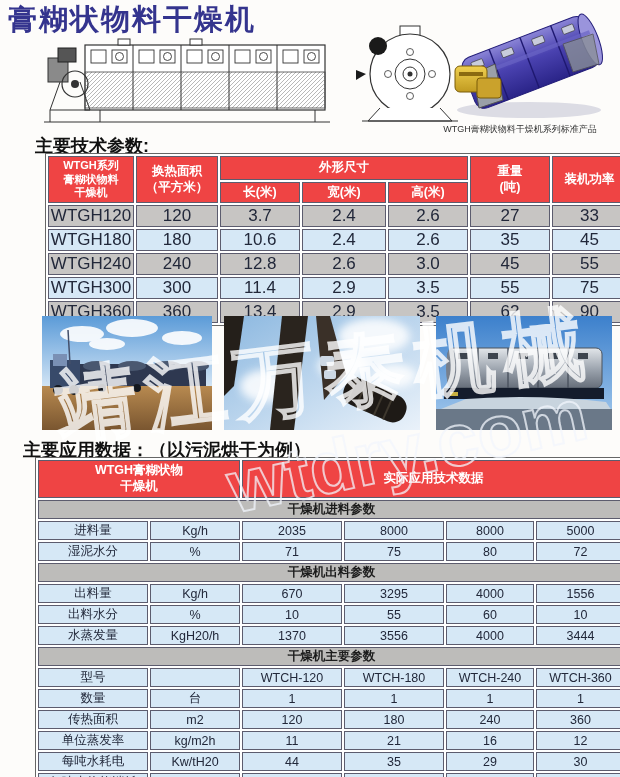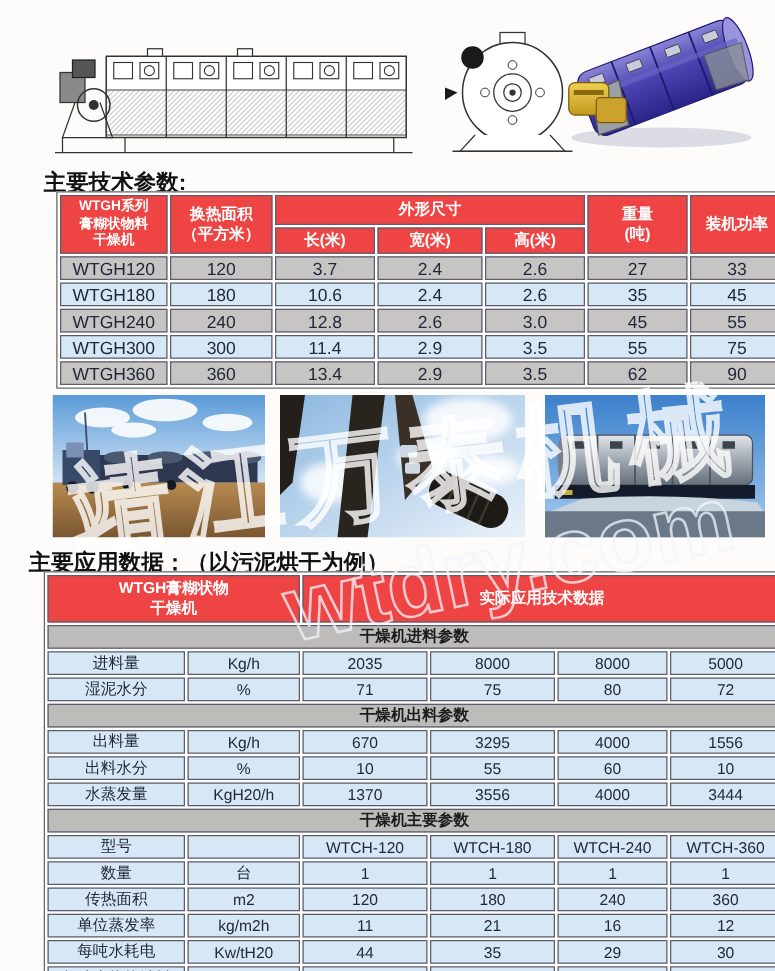--- a/index.html
+++ b/index.html
@@ -24,40 +24,41 @@
   .photo{position:absolute;top:316px;height:114px;}
 
   
   table{border-collapse:separate;border-spacing:2px;background:#fff;border:1px solid #666;
         table-layout:fixed;position:absolute;}
   th,td{border:1px solid #5c5c6e;text-align:center;vertical-align:middle;padding:0 1px;overflow:hidden;}
   th{background:#ef4444;color:#fff;font-weight:bold;font-size:12.5px;white-space:pre-line;line-height:1.25;}
   #tech-table{left:45px;top:153px;width:567px;}
   #tech-table thead tr:first-child th{height:22px;}
   #tech-table thead tr:last-child th{height:19px;margin-top:44px;}
-  #tech-table td{font-size:14px;height:17px;color:#22283a;}
+  #tech-table td{font-size:17px;height:17px;color:#22283a;}
   #tech-table tbody tr:nth-child(odd) td{background:#c7c5c3;}
   #tech-table tbody tr:nth-child(even) td{background:#d6e8f6;}
   #app-table{left:35px;top:457px;width:577px;}
   #app-table thead th{height:36px;}
   #app-table td{font-size:12.5px;height:15.5px;background:#d6e8f6;color:#22283a;}
   #app-table tr.section-row td{background:#bdbcba;font-weight:bold;color:#1c1c1c;}
 
   
   .wm{position:absolute;color:transparent;-webkit-text-stroke:2px rgba(255,255,255,0.8);
       font-weight:bold;pointer-events:none;z-index:30;white-space:nowrap;}
   #wm-cn{left:55px;top:322px;font-size:80px;letter-spacing:10px;transform:rotate(-7deg);}
   #wm-en{left:225px;top:408px;font-size:74px;transform:rotate(-12deg);
          -webkit-text-stroke:2px rgba(242,246,252,0.75);}
 </style>
 </head>
 <body>
 
 <div id="page">
 
+  <div id="title">膏糊状物料干燥机</div>
 
   <div class="art" style="left:30px;top:30px;">
     <svg width="305" height="100" viewBox="0 0 305 100">
       <defs>
         <pattern id="hatch" width="4" height="4" patternUnits="userSpaceOnUse">
           <path d="M0 4L4 0" stroke="#9a9a9a" stroke-width="0.7"></path>
         </pattern>
       </defs>
       <rect x="55" y="15" width="240" height="65" fill="#fff" stroke="#333" stroke-width="1.2"></rect>
       <rect x="55" y="42" width="240" height="36" fill="url(#hatch)" stroke="#444" stroke-width="0.8"></rect>
@@ -151,20 +152,21 @@
         <rect x="22" y="50" width="132" height="4" fill="#6a64c4" opacity="0.7"></rect>
       </g>
       <path d="M30 70 L52 60 L60 96 L36 104 Z" fill="#9aa0a8" stroke="#555"></path>
       <path d="M120 40 L150 30 L156 60 L130 68 Z" fill="#8a9098" stroke="#555" opacity="0.8"></path>
       <rect x="12" y="62" width="32" height="26" rx="5" fill="url(#yellow)" stroke="#7a5c08"></rect>
       <rect x="34" y="74" width="24" height="20" rx="3" fill="#caa22c" stroke="#7a5c08"></rect>
       <rect x="16" y="68" width="24" height="4" fill="#8a6a10"></rect>
     </svg>
   </div>
 
+  <div id="caption">WTGH膏糊状物料干燥机系列标准产品</div>
 
   <div id="sec1" class="section-heading">主要技术参数:</div>
 
   <table id="tech-table">
     <colgroup>
         <col style="width:86px">
         <col style="width:82px">
         <col style="width:80px">
         <col style="width:84px">
         <col style="width:80px">

